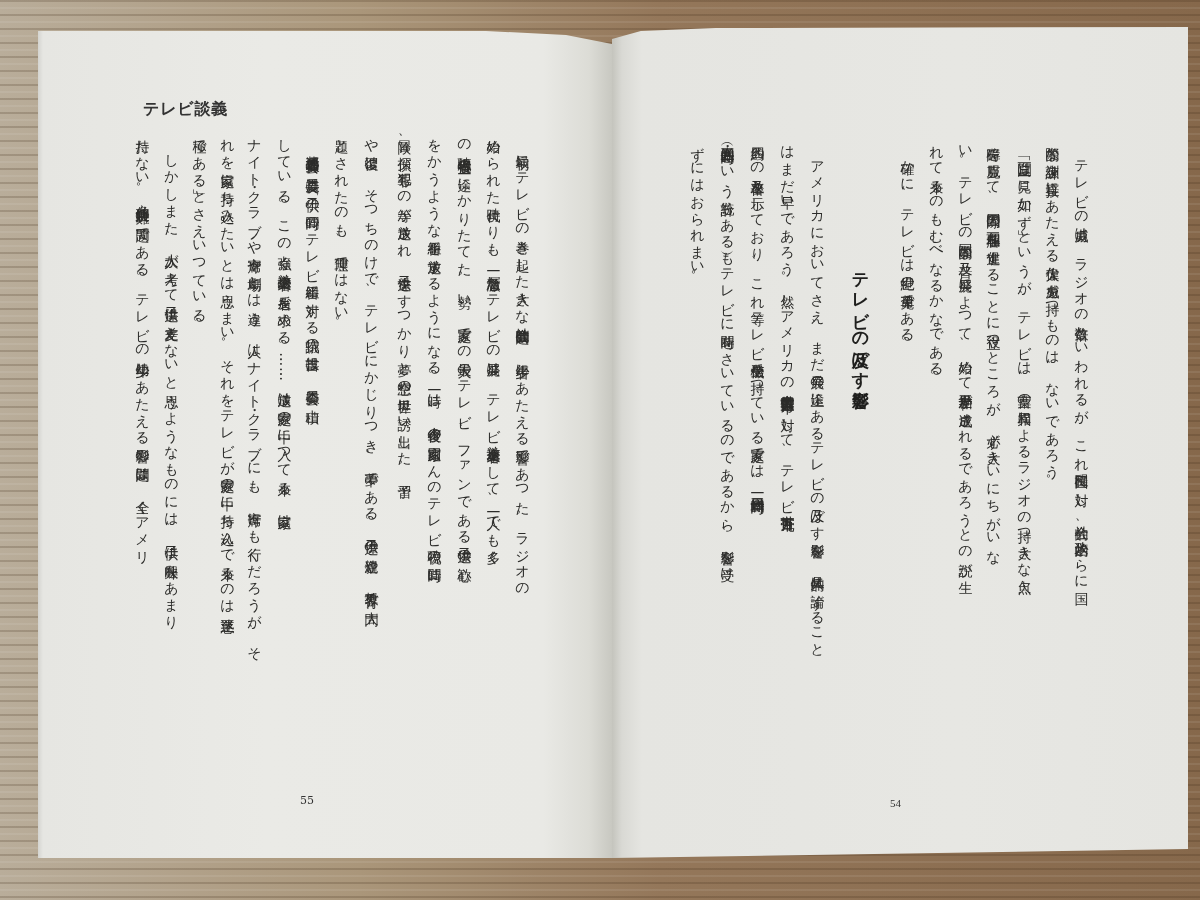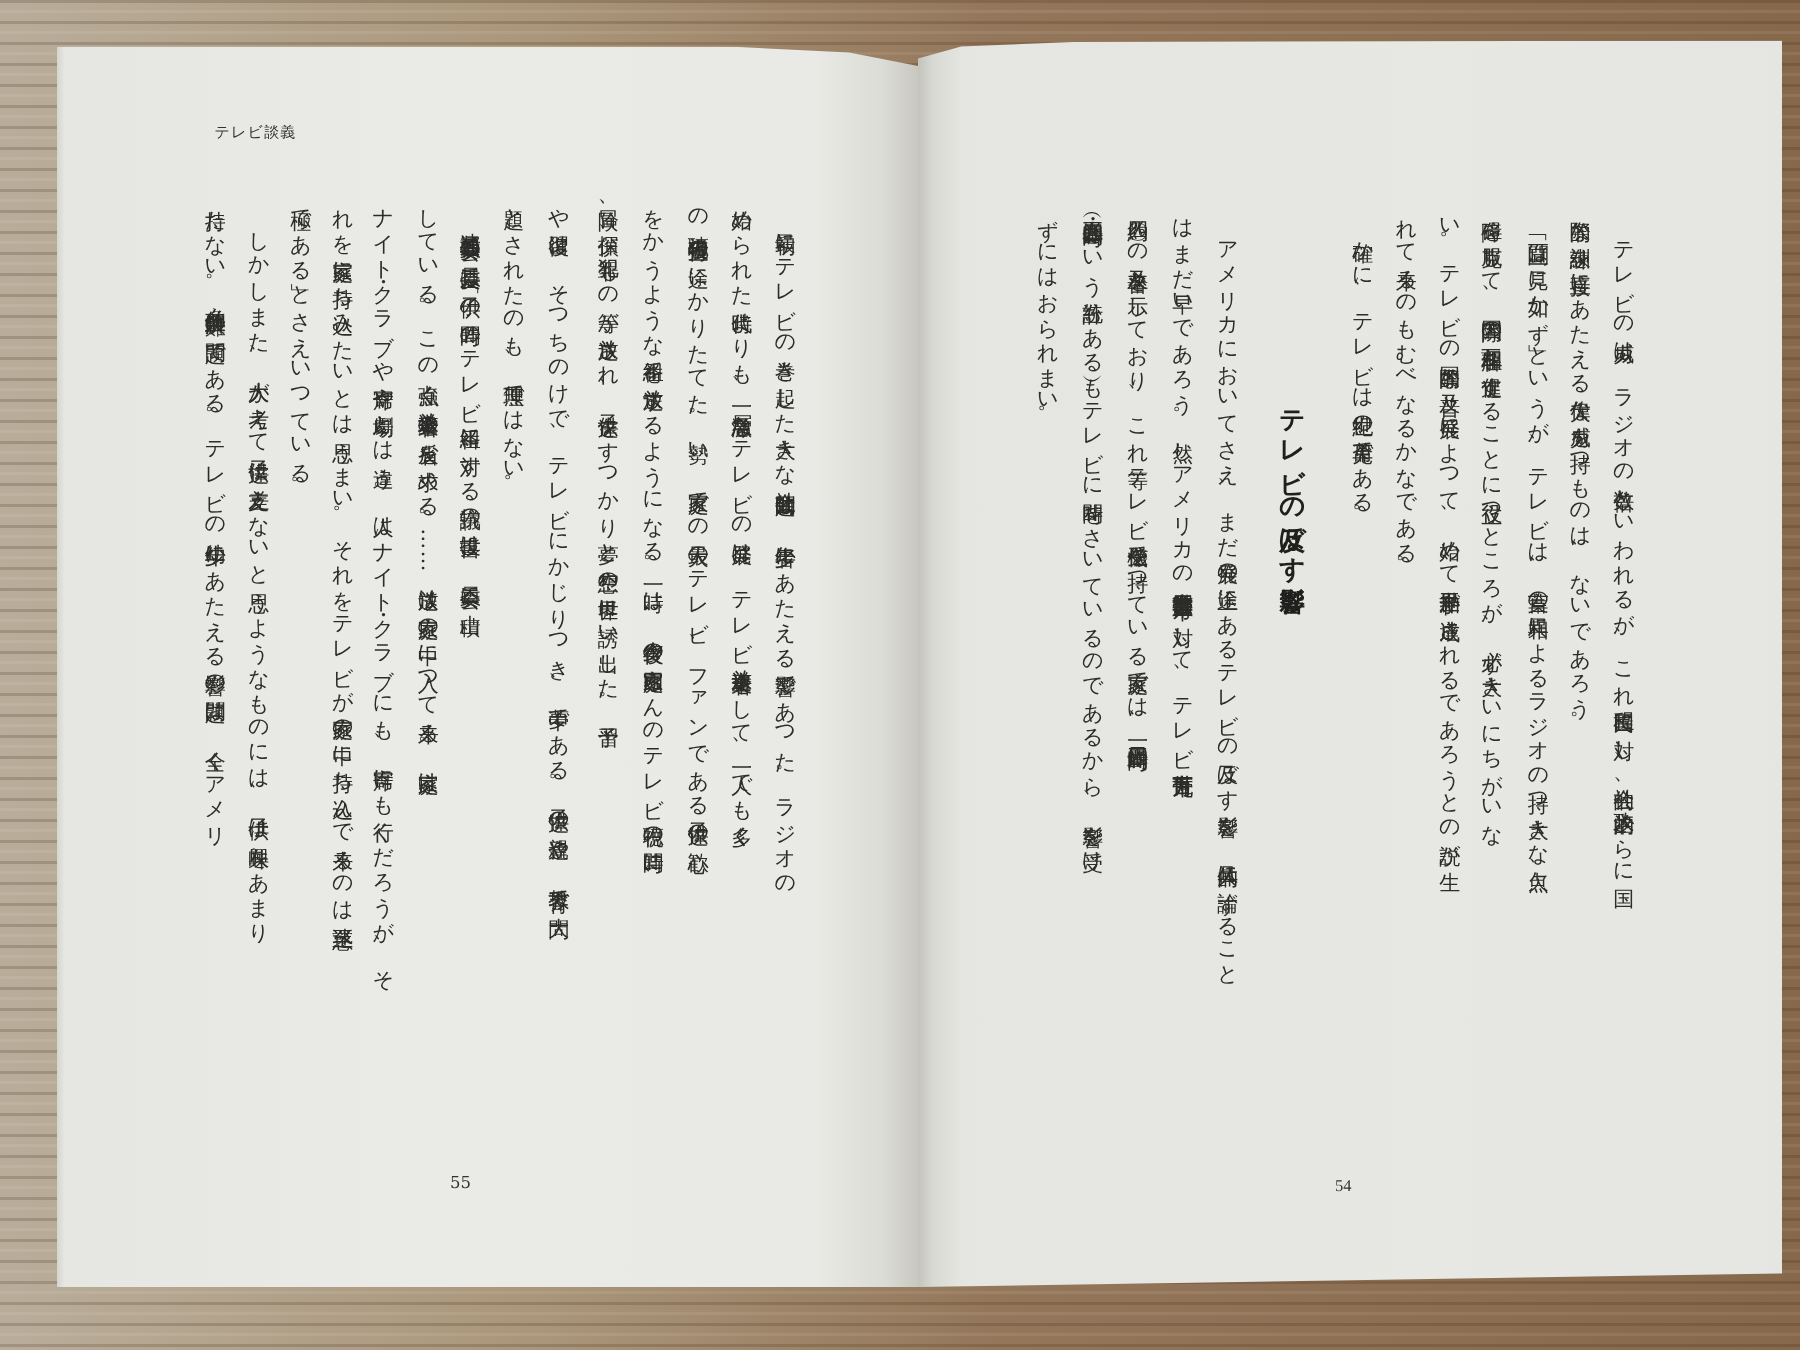--- a/index.html
+++ b/index.html
@@ -39,33 +39,33 @@
     line-height: 16px;
     width: 16px;
     white-space: nowrap;
     color: #2c2c2a;
   }
   .left-page .col { top: 98px; letter-spacing: 0.85px; }
   .right-page .col { top: 109px; letter-spacing: 0.6px; }
   .left-page .col.indent { padding-top: 14.85px; }
   .right-page .col.indent { padding-top: 14.6px; }
   .running-head {
-    position: absolute; left: 105px; top: 50px;
-    font-size: 10px; letter-spacing: 0.8px; font-weight: normal; color: #333;
+    position: absolute; left: 105px; top: 68px;
+    font-size: 16px; letter-spacing: 0.8px; font-weight: bold; color: #333;
     white-space: nowrap;
   }
   .section-heading {
     position: absolute; left: 239px; top: 235px;
     writing-mode: vertical-rl; -webkit-writing-mode: vertical-rl;
     font-family: "DejaVu Sans", sans-serif;
     font-weight: bold; font-size: 17px; line-height: 20px; width: 20px;
     color: #1f1f1d; white-space: nowrap;
   }
   .page-number {
-    position: absolute; font-size: 11px; color: #333; white-space: nowrap;
+    position: absolute; font-size: 11px; color: #333; white-space: nowrap; margin-top: 12px;
   }
   .left-page .page-number { left: 262px; top: 751px; }
   .right-page .page-number { left: 278px; top: 758px; font-family: Liberation Serif, serif; }
 </style>
 </head>
 <body>
 
 <div class="wood"></div>
 
 <div class="page left-page">

